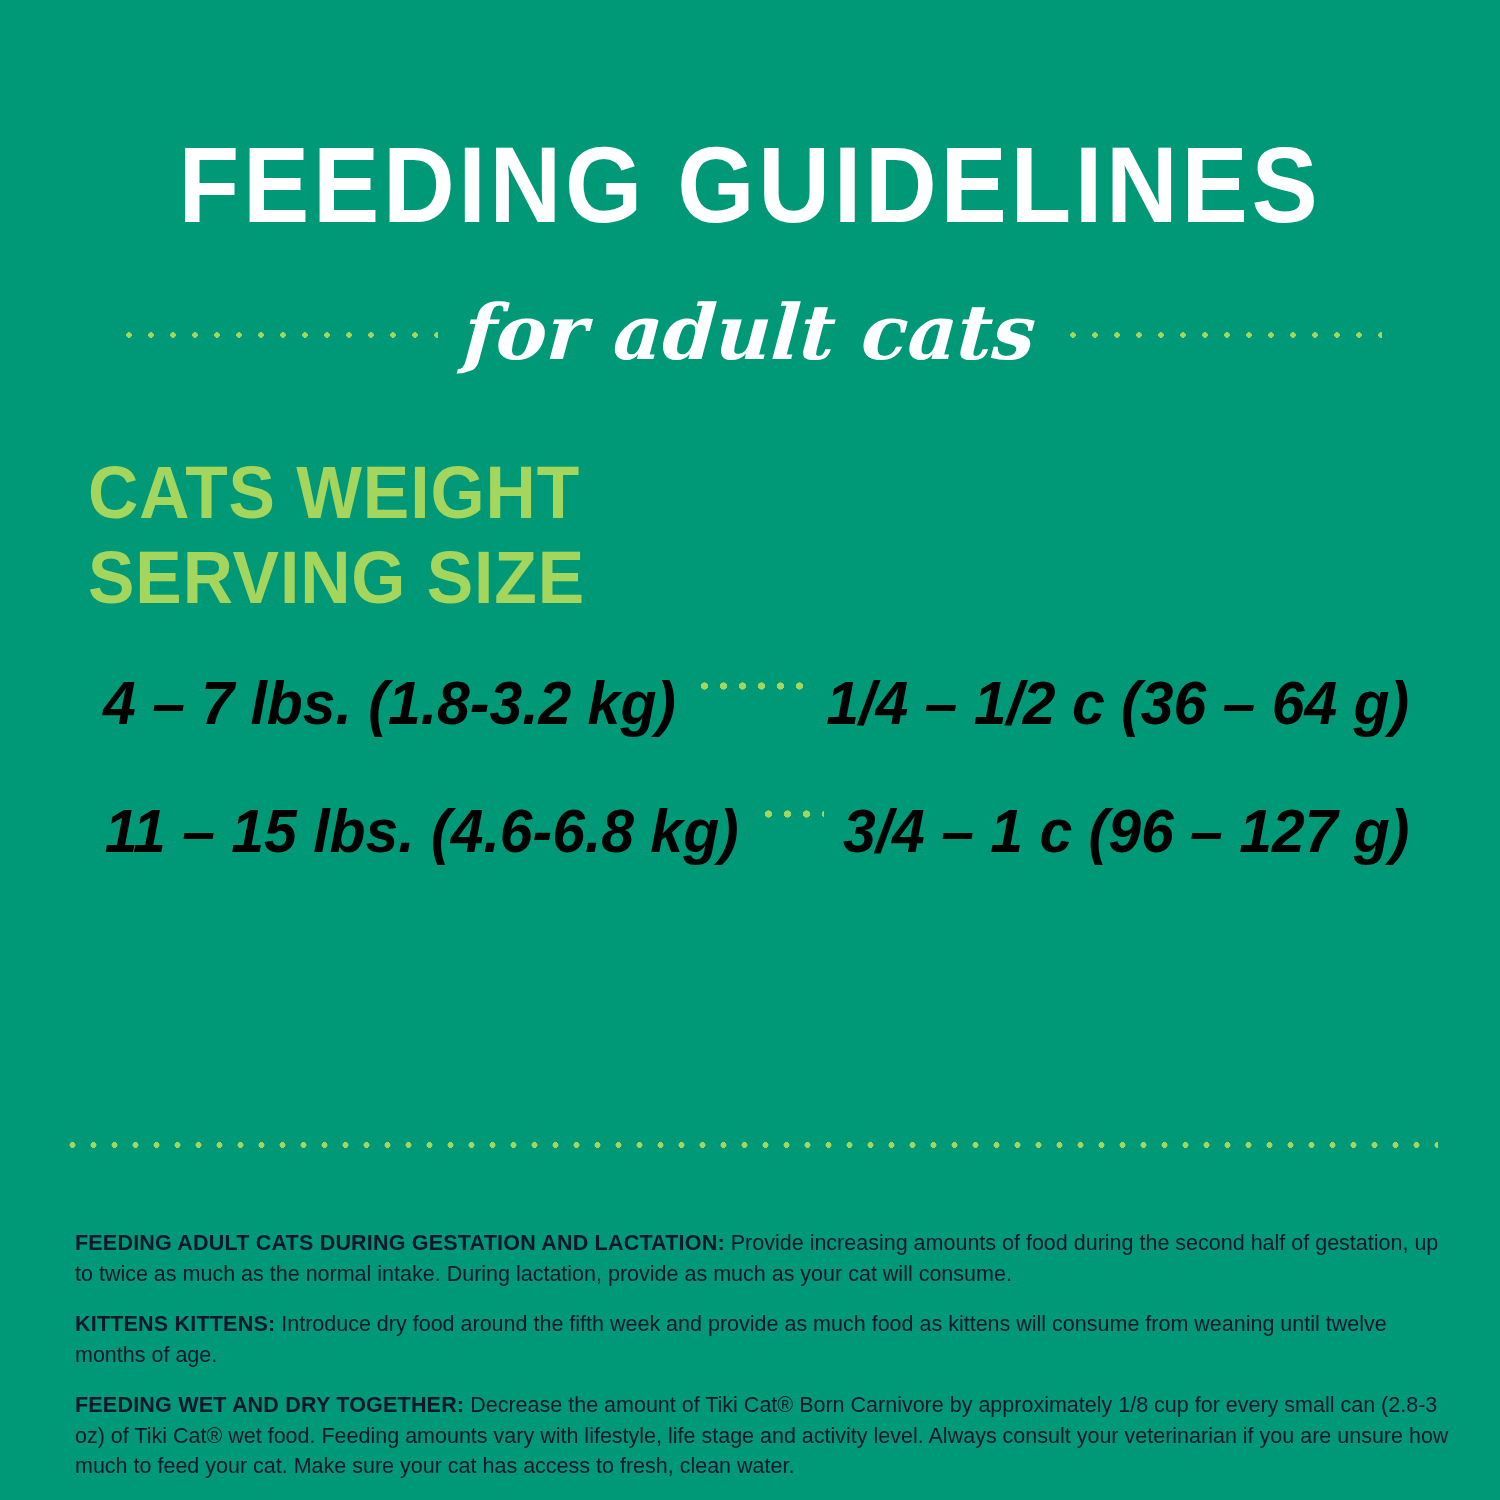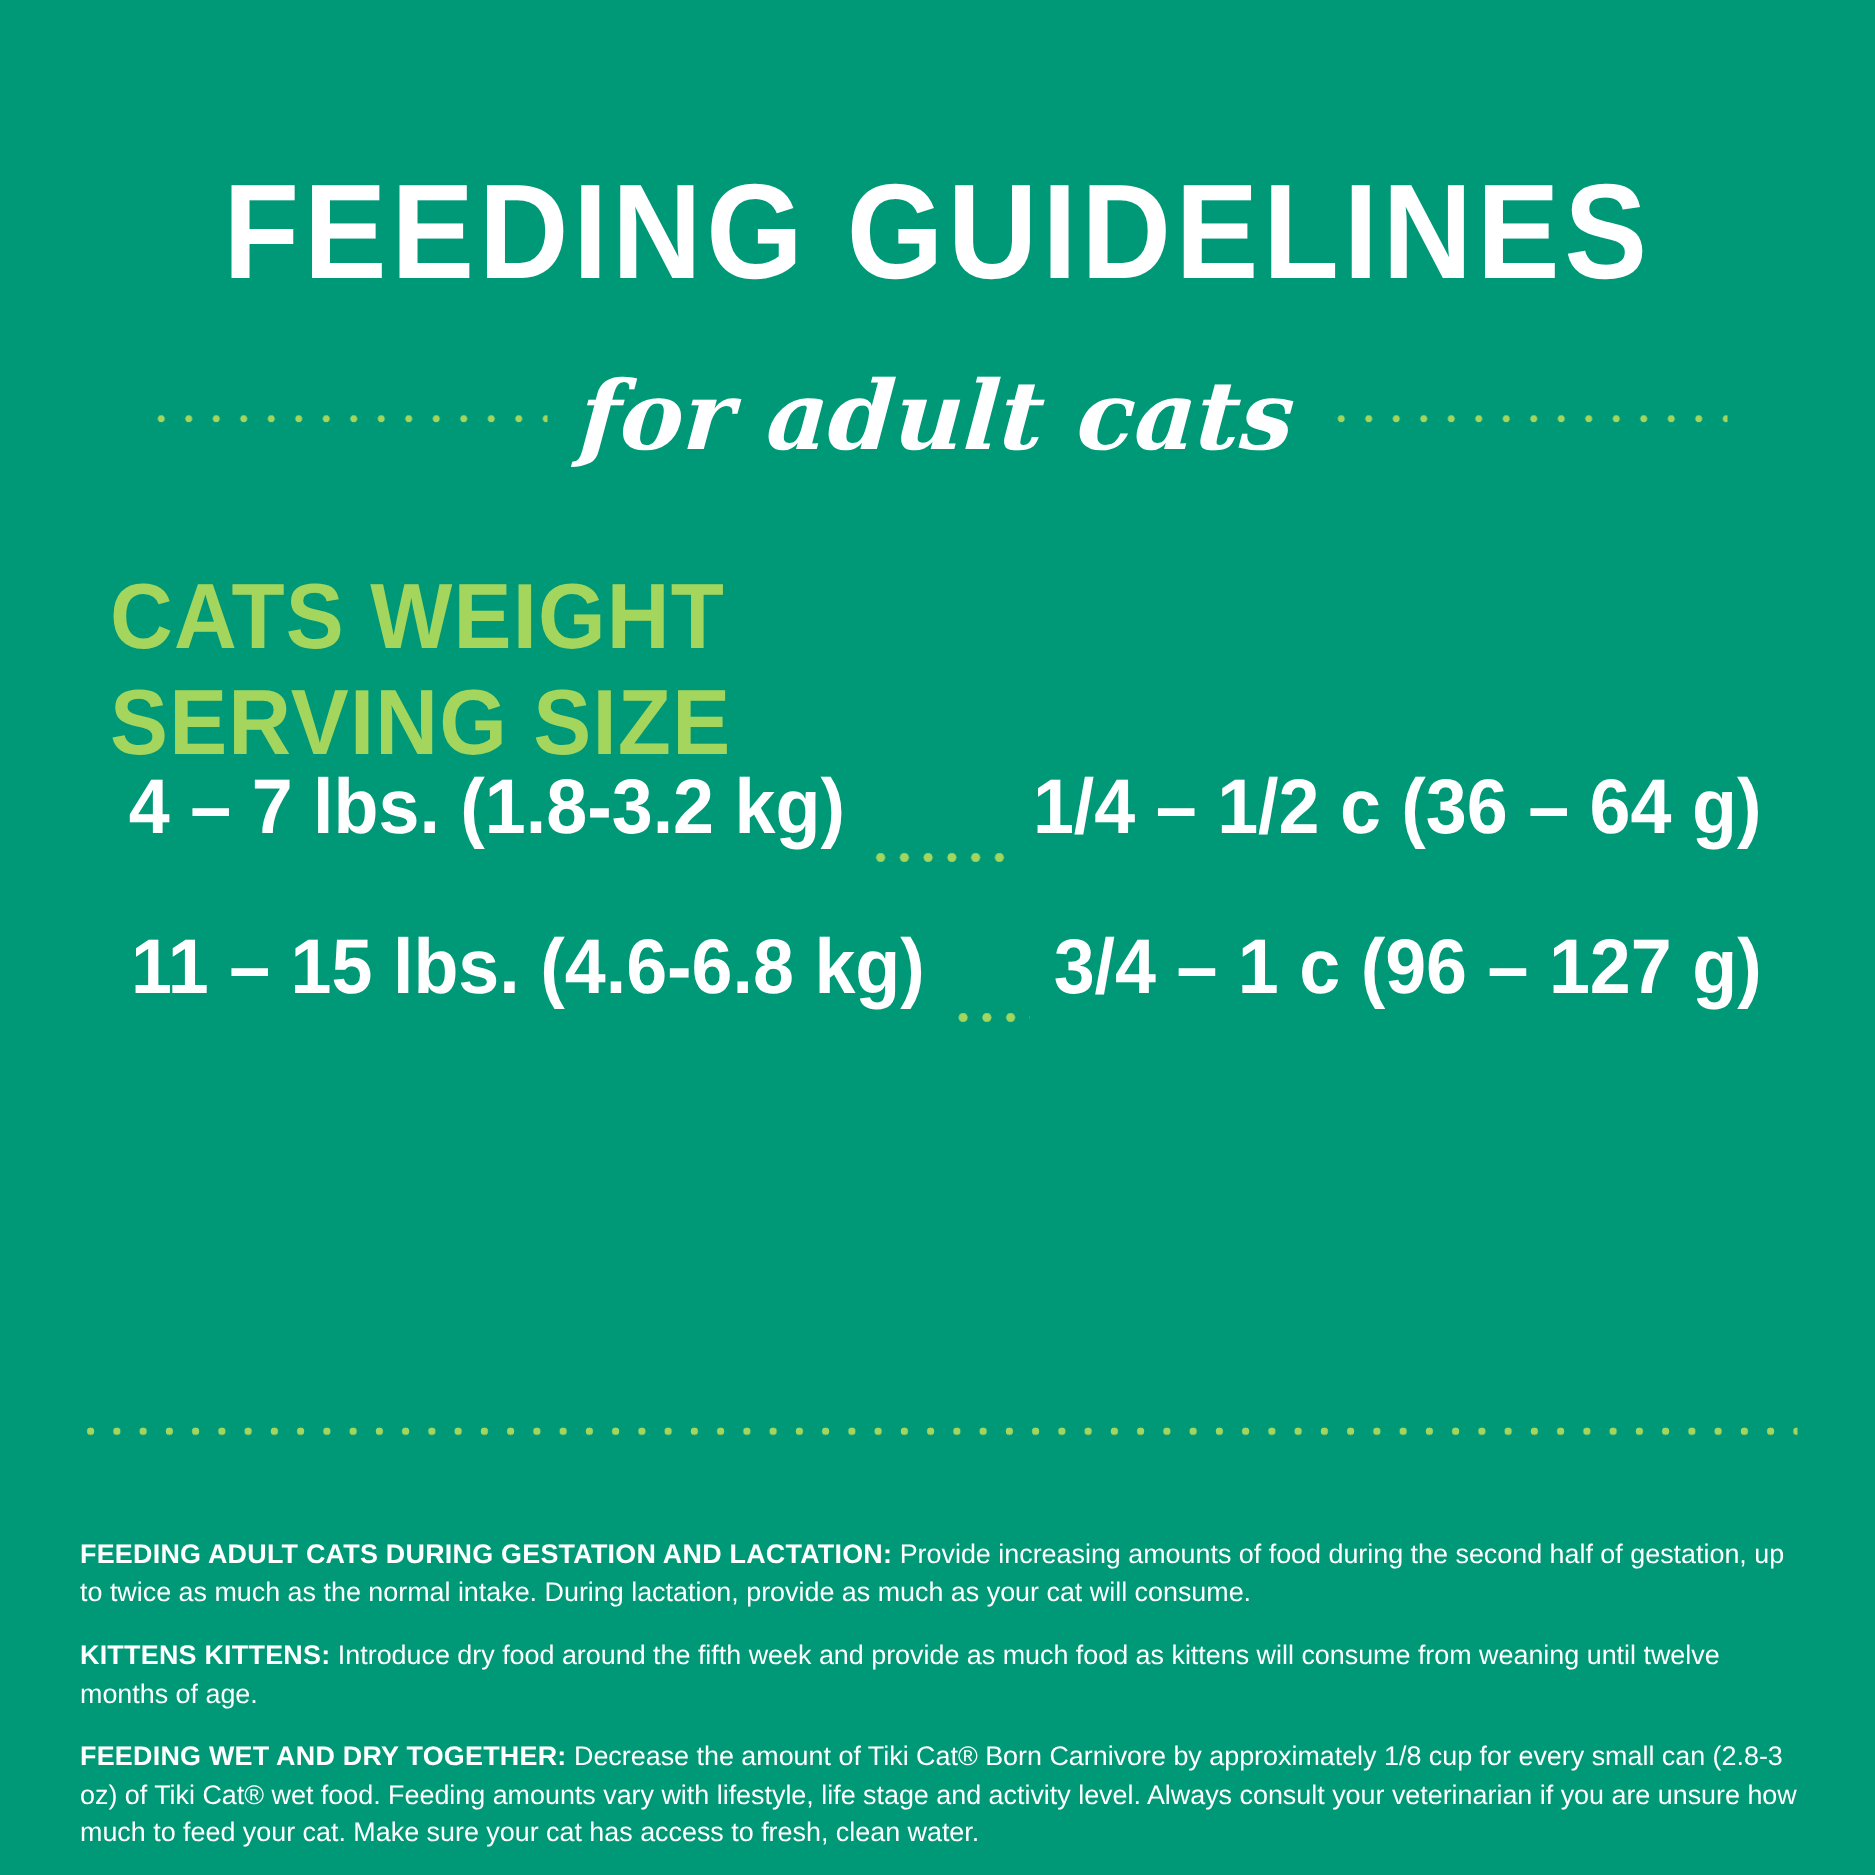--- a/index.html
+++ b/index.html
@@ -90,27 +90,28 @@
 
   
   .rows {
     position: absolute;
     top: 610px;
     left: 88px;
     width: 1336px;
   }
   .row {
     display: flex;
-    align-items: flex-start;
+    align-items: flex-end;
     height: 128px;
-    color: #ffffff;
+    color: #000000;
     font-family: "Liberation Sans Narrow", "Liberation Sans", sans-serif;
     font-weight: bold;
     font-size: 62px;
     white-space: nowrap;
+    font-style: italic;
   }
   .row .weight {
     transform: scaleX(0.95);
     transform-origin: left baseline;
   }
   .row .leader {
     flex: 1 1 auto;
     align-self: center;
     height: 10px;
     margin: 0 4px;
@@ -143,23 +144,23 @@
     background-image: radial-gradient(circle, #a4d65e 2.8px, rgba(0,0,0,0) 3.2px);
     background-size: 21px 10px;
     background-repeat: repeat-x;
     background-position: left center;
   }
 
   
   .notes {
     position: absolute;
     top: 1228px;
-    left: 64px;
+    left: 75px;
     width: 1374px;
-    color: #ffffff;
+    color: #0f172a;
     font-family: "Liberation Sans Narrow", "Liberation Sans", sans-serif;
     font-size: 21.5px;
     line-height: 1.42;
   }
   .note {
     margin-bottom: 20px;
   }
   .note:last-child { margin-bottom: 12px; }
   .note b {
     font-weight: bold;

